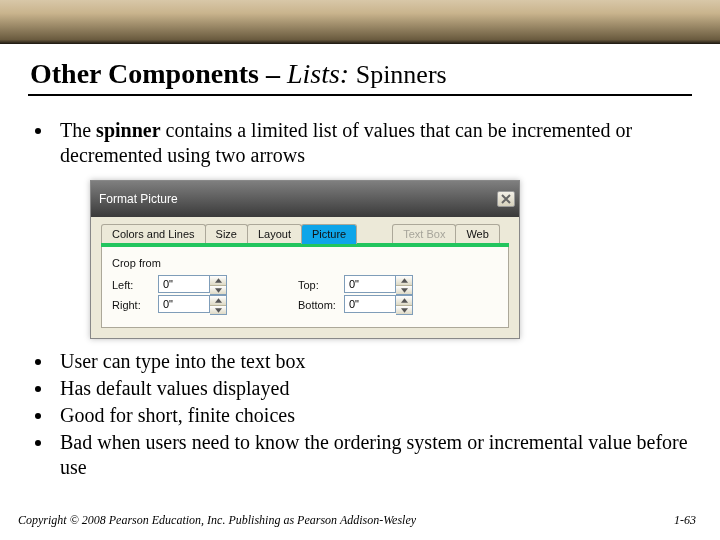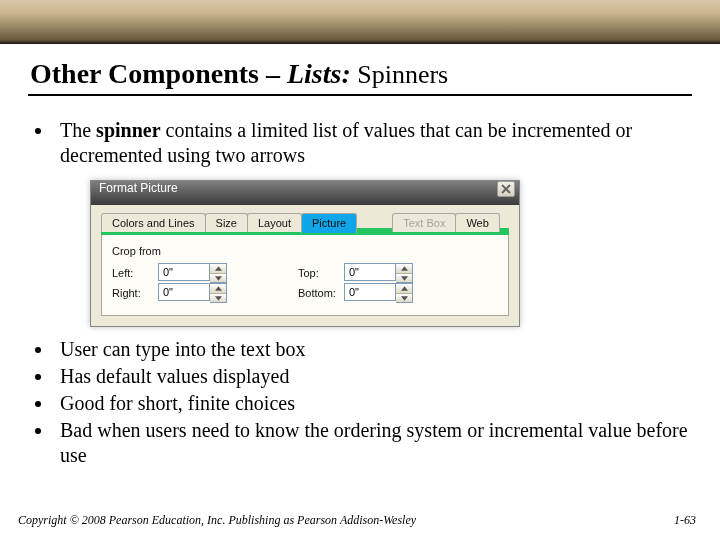--- a/index.html
+++ b/index.html
@@ -17,21 +17,21 @@
     background: linear-gradient(to bottom, #d8c7a8 0%, #c9b48d 30%, #6a5b3f 90%, #1a1610 100%);
   }
   .content {
     padding-top: 14px;
   }
   .title {
     font-size: 28px;
     font-weight: bold;
     padding: 0 30px 2px 30px;
   }
-  .title .ital { font-style: italic; font-weight: bold; text-align: center; }
+  .title .ital { font-style: italic; font-weight: normal; text-align: center; }
   .title .sub  { font-weight: normal; font-size: 26px; }
   .rule {
     border: none;
     border-top: 2px solid #000;
     margin: 2px 28px 0 28px;
   }
   ul.bullets {
     list-style: disc;
     margin: 22px 30px 0 54px;
     font-size: 20px;
@@ -46,44 +46,45 @@
   .dlg {
     width: 430px;
     font-family: Tahoma, Arial, sans-serif;
     font-size: 11px;
     color: #111;
     box-shadow: 0 0 6px rgba(0,0,0,0.25);
     border: 1px solid #888;
     background: #ece9d8;
   }
   .dlg-titlebar {
-    height: 24px;
+    height: 36px;
     background: linear-gradient(to bottom, #7f7f7f, #3a3a3a);
     color: #fff;
     display: flex;
+    align-items: center;
     justify-content: space-between;
     padding: 0 4px 0 8px;
     font-size: 12px;
   }
   .dlg-close {
     width: 18px; height: 16px;
     background: linear-gradient(to bottom,#f3f0e7,#d6d1bd);
     border: 1px solid #9a9a9a;
     border-radius: 2px;
     display: flex; align-items: center; justify-content: center;
     color: #555; font-weight: bold;
   }
   .dlg-close svg { width: 10px; height: 10px; }
 
   .dlg-body { padding: 8px 10px 10px 10px; }
 
   .dlg-tabs {
     display: flex;
-    align-items: flex-start;
-    border-bottom: 7px solid #22c55e;
+    align-items: flex-end;
+    border-bottom: 4px solid #22c55e;
     gap: 0;
     height: 22px;
   }
   .dlg-tab {
     padding: 3px 10px;
     border: 1px solid #aca899;
     border-bottom: none;
     background: #ece9d8;
     margin-right: -1px;
     border-radius: 3px 3px 0 0;

